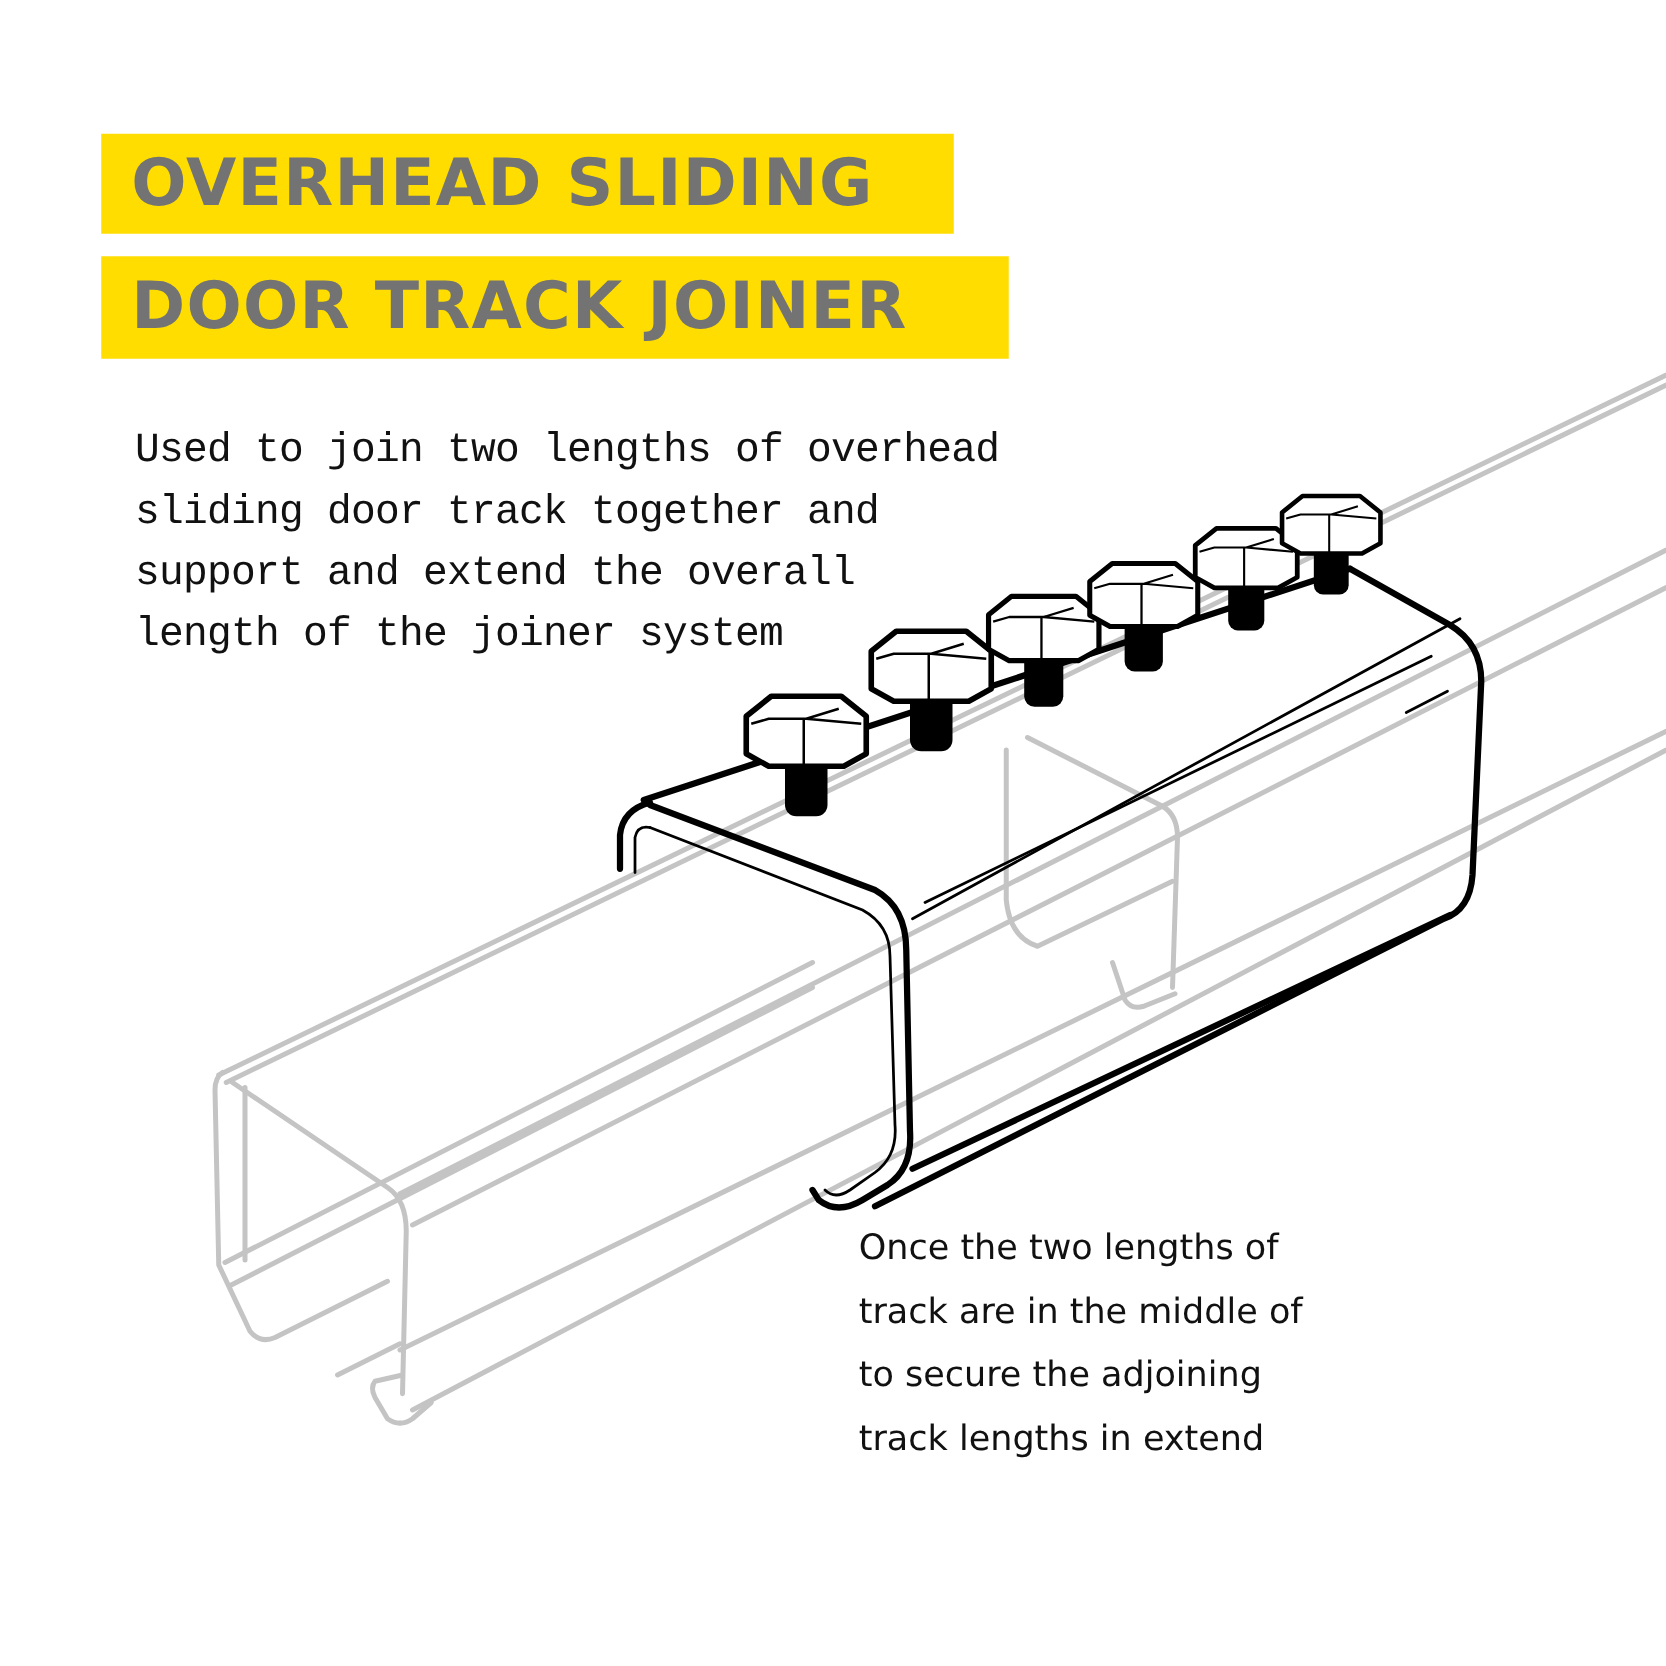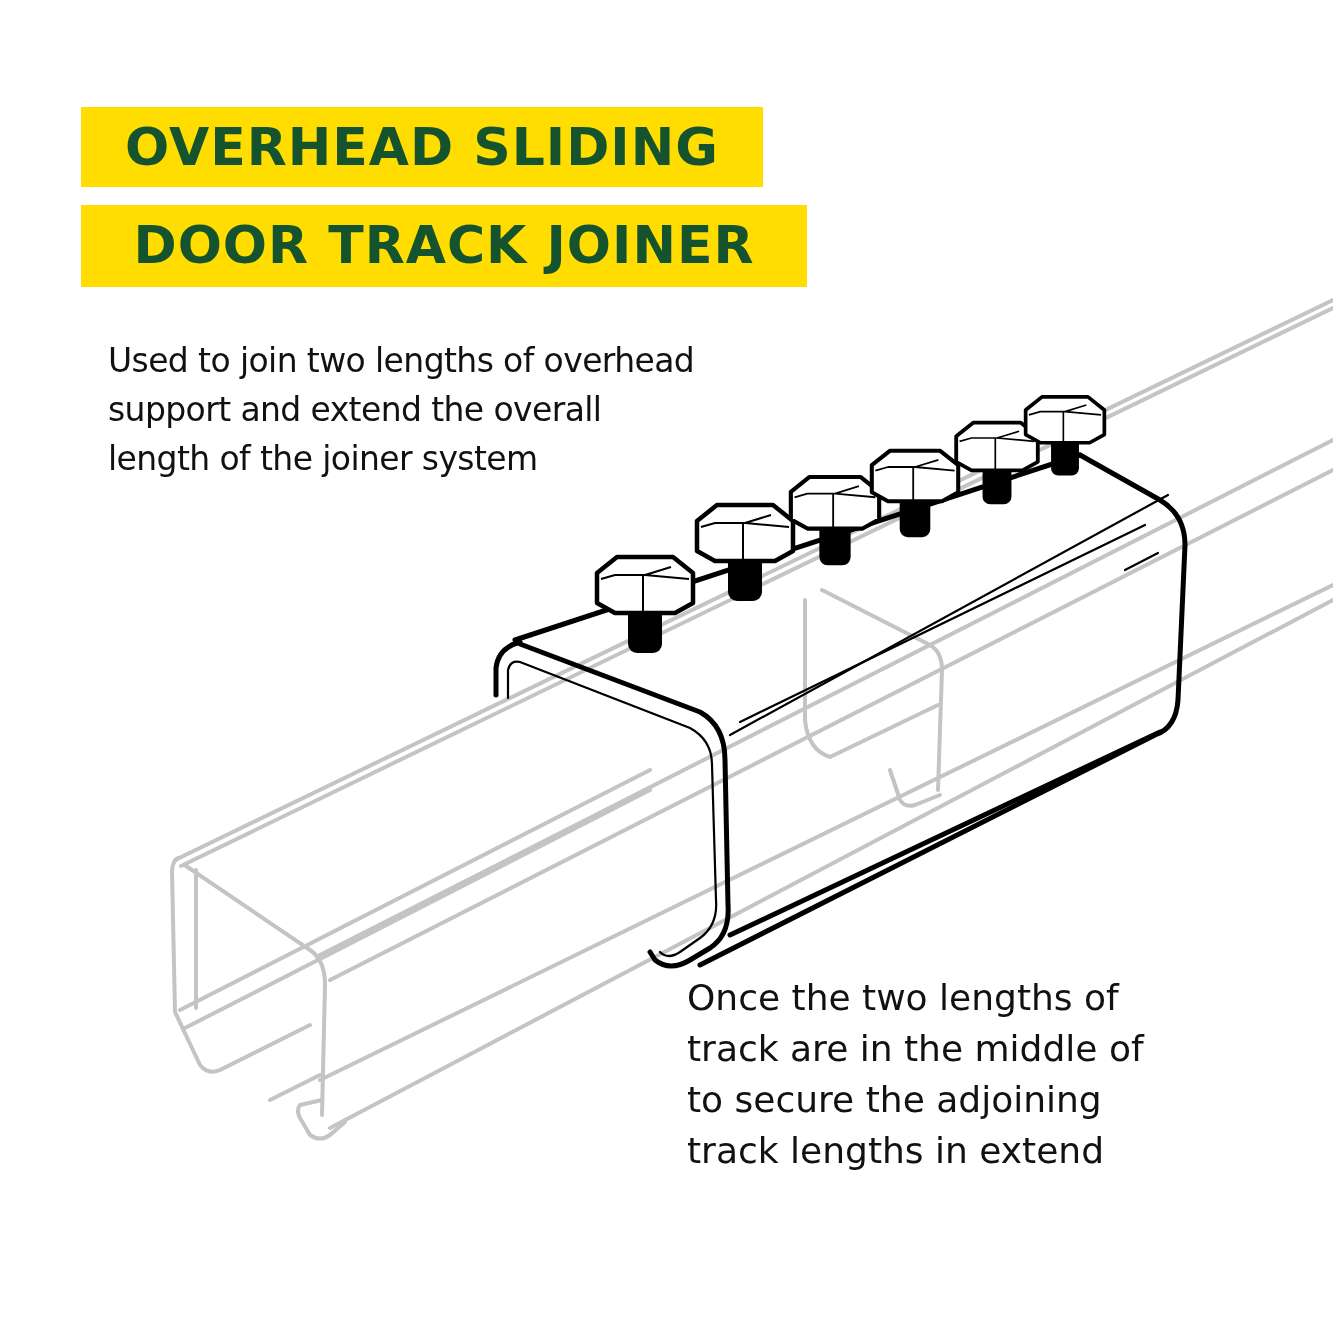--- a/index.html
+++ b/index.html
@@ -1,49 +1,49 @@
 <!DOCTYPE html>
 <html><head>
   <meta charset="utf-8">
   <style>
     html, body { margin: 0; padding: 0; background: #ffffff; }
     body { width: 1333px; height: 1333px; position: relative; overflow: hidden; }
     .title-box {
       position: absolute; background: #ffdd00;
       font-family: "DejaVu Sans", sans-serif; font-weight: bold;
-      color: #14532d; font-size: 52px; letter-spacing: 1px;
-      line-height: 80px; padding: 0 34px; box-sizing: border-box;
+      color: #737373; font-size: 52px; letter-spacing: 1px;
+      line-height: 80px; padding: 0 24px; box-sizing: border-box;
       white-space: nowrap;
-      text-align: center;
     }
     #title1 { left: 81px; top: 107px; width: 682px; height: 80px; }
     #title2 { left: 81px; top: 205px; width: 726px; height: 82px; }
     .desc {
       position: absolute; font-family: "DejaVu Sans", sans-serif;
       color: #111; font-weight: normal;
     }
-    #desc1 { left: 108px; top: 336px; font-size: 33px; line-height: 49px; letter-spacing: -0.6px; }
-    #desc2 { left: 687px; top: 972px; font-size: 36px; line-height: 51px; letter-spacing: 0px; }
+    #desc1 { left: 108px; top: 336px; font-size: 33px; line-height: 49px; letter-spacing: -0.6px; font-family: Liberation Mono, monospace; }
+    #desc2 { left: 687px; top: 972px; font-size: 28px; line-height: 51px; letter-spacing: 0px; }
     .desc span { display: block; white-space: nowrap; }
     svg#art { position: absolute; left: 0; top: 0; }
     .g { fill: none; stroke: #c4c4c4; stroke-width: 4; stroke-linejoin: round; stroke-linecap: round; }
     .k { fill: none; stroke: #000; stroke-width: 5; stroke-linejoin: round; stroke-linecap: round; }
     .kt { fill: none; stroke: #000; stroke-width: 2.2; stroke-linecap: round; }
     .head { fill: #fff; stroke: #000; stroke-width: 4.5; stroke-linejoin: round; }
     .headline { fill: none; stroke: #000; stroke-width: 2; stroke-linejoin: round; }
     .shank { fill: #000; }
   </style>
 </head>
 <body>
 
 <div class="title-box" id="title1">OVERHEAD SLIDING</div>
 <div class="title-box" id="title2">DOOR TRACK JOINER</div>
 
 <div class="desc" id="desc1">
   <span>Used to join two lengths of overhead</span>
+  <span>sliding door track together and</span>
   <span>support and extend the overall</span>
   <span>length of the joiner system</span>
 </div>
 
 <svg id="art" width="1333" height="1333" viewBox="0 0 1333 1333">
 
   <g>
 
     <path class="g" d="M 175 860 L 1333 300"></path>
     <path class="g" d="M 181 866 L 1333 308"></path>

